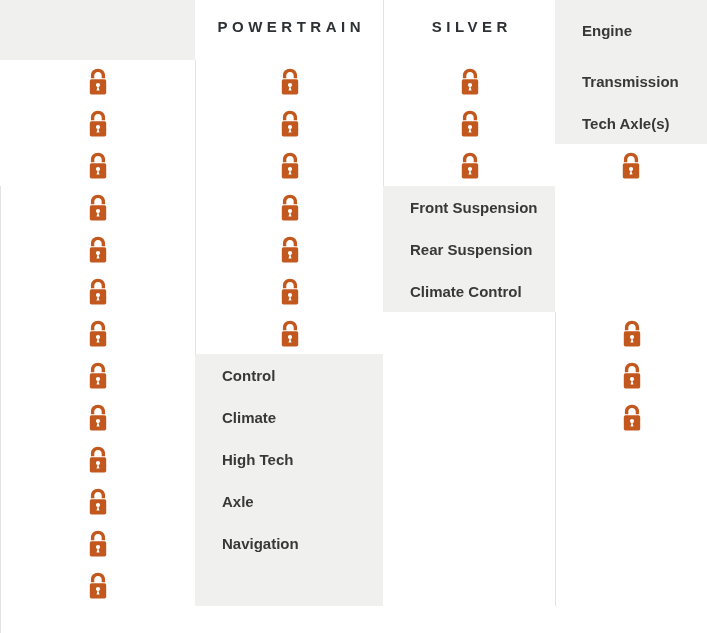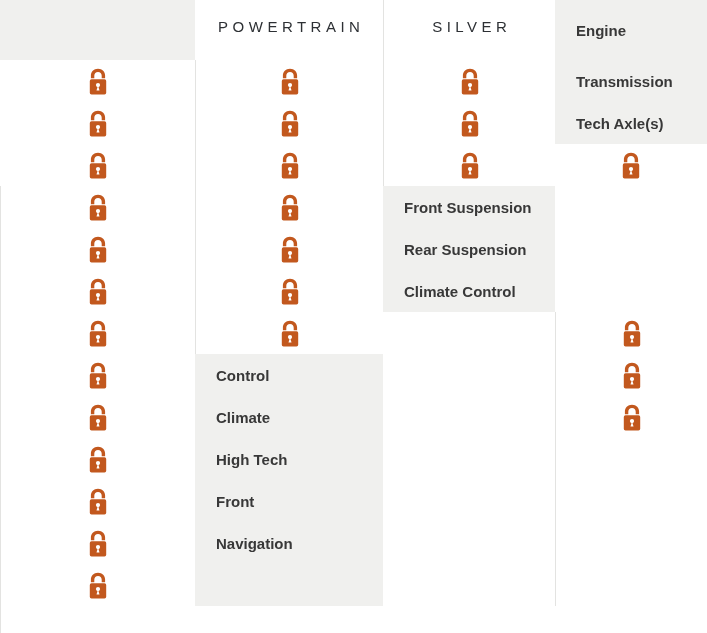--- a/index.html
+++ b/index.html
@@ -19,34 +19,34 @@
     grid-template-rows: 60px repeat(13, 42px) 1fr;
     background: var(--page-bg);
     font-family: "Liberation Sans", sans-serif;
     overflow: hidden;
   }
   .cell { box-sizing: border-box; }
   .label-cell {
     background: var(--panel-bg);
     display: flex;
     align-items: center;
-    padding-left: 21px;
+    padding-left: 27px;
     font-weight: 700;
     font-size: 15px;
     color: var(--label-text);
     white-space: nowrap;
   }
   .plan-cell {
     display: flex;
     align-items: center;
     justify-content: center;
   }
   .col-1, .col-2 { border-left: 1px solid var(--divider); }
   .header-cell {
-    font-weight: 400;
+    font-weight: 700;
     font-size: 15px;
     letter-spacing: 4.5px;
     text-indent: 4.5px;
     color: var(--header-text);
     padding-bottom: 8px;
   }
   .lock { display: inline-flex; line-height: 0; }
 </style>
 </head>
 <body>
@@ -315,21 +315,21 @@
     <div class="cell plan-cell col-2">
   <span class="lock">
     <svg width="22" height="27" viewBox="0 0 22 27" aria-hidden="true">
       <path d="M11 0.8 C6.6 0.8 3.9 3.9 3.9 7.6 L3.9 10.2 L7.3 10.2 L7.3 7.8 C7.3 5.5 8.8 4.1 11 4.1 C13.2 4.1 14.7 5.5 14.7 7.8 L14.7 10.2 L18.1 10.2 L18.1 7.6 C18.1 3.9 15.4 0.8 11 0.8 Z" fill="var(--lock)"></path>
       <rect x="2.8" y="11.3" width="16.4" height="15.2" rx="1.7" fill="var(--lock)"></rect>
       <circle cx="11" cy="17.1" r="2.1" fill="#ffffff"></circle>
       <path d="M11 17.6 L9.5 22.6 L12.5 22.6 Z" fill="#ffffff"></path>
     </svg>
   </span>
 </div>
-    <div class="cell label-cell">Front</div>
+    <div class="cell label-cell">Axle</div>
     <div class="cell plan-cell col-0"></div>
     <div class="cell plan-cell col-1"></div>
     <div class="cell plan-cell col-2">
   <span class="lock">
     <svg width="22" height="27" viewBox="0 0 22 27" aria-hidden="true">
       <path d="M11 0.8 C6.6 0.8 3.9 3.9 3.9 7.6 L3.9 10.2 L7.3 10.2 L7.3 7.8 C7.3 5.5 8.8 4.1 11 4.1 C13.2 4.1 14.7 5.5 14.7 7.8 L14.7 10.2 L18.1 10.2 L18.1 7.6 C18.1 3.9 15.4 0.8 11 0.8 Z" fill="var(--lock)"></path>
       <rect x="2.8" y="11.3" width="16.4" height="15.2" rx="1.7" fill="var(--lock)"></rect>
       <circle cx="11" cy="17.1" r="2.1" fill="#ffffff"></circle>
       <path d="M11 17.6 L9.5 22.6 L12.5 22.6 Z" fill="#ffffff"></path>
     </svg>

